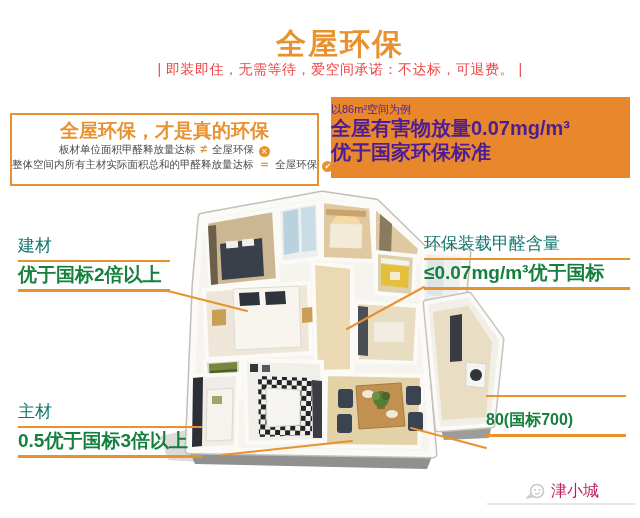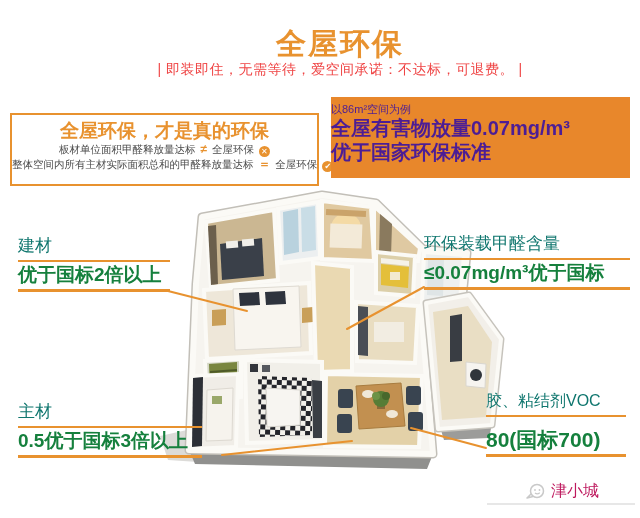--- a/index.html
+++ b/index.html
@@ -39,21 +39,21 @@
   .callout{position:absolute;}
   .callout .c-title{font-size:17px;color:#0f766e;line-height:20px;white-space:nowrap;}
   .callout .c-rule{border-top:2px solid #e8922f;margin:4px 0 2px 0;}
   .callout .c-value{font-size:19px;font-weight:bold;color:#15803d;line-height:22px;white-space:nowrap;}
   .callout .c-rule2{border-top:3px solid #e8922f;margin-top:3px;}
   #co-building{left:18px;top:236px;width:152px;}
   #co-main{left:18px;top:402px;width:184px;}
   #co-formaldehyde{left:424px;top:234px;width:206px;}
   #co-glue{left:486px;top:391px;width:140px;}
   #co-glue .c-title{font-size:16px;}
-  #co-glue .c-value{font-size:21px;margin-top:12px;}
+  #co-glue .c-value{font-size:16px;margin-top:12px;}
   
   .plan-svg{position:absolute;left:0;top:0;width:640px;height:518px;}
   
   .watermark{
     position:absolute;left:526px;top:481px;display:flex;align-items:center;gap:5px;
     color:#be185d;font-size:16px;
   }
   .wm-rule{position:absolute;left:487px;top:503px;width:148px;height:2px;background:#e7e7e7;}
 </style>
 </head>
@@ -235,21 +235,20 @@
   </div>
 
   <div class="callout" id="co-formaldehyde">
     <div class="c-title">环保装载甲醛含量</div>
     <div class="c-rule"></div>
     <div class="c-value">≤0.07mg/m³优于国标</div>
     <div class="c-rule2"></div>
   </div>
 
   <div class="callout" id="co-glue">
-    <div class="c-title">胶、粘结剂VOC</div>
     <div class="c-rule"></div>
     <div class="c-value">80(国标700)</div>
     <div class="c-rule2"></div>
   </div>
 
   <div class="watermark">
     <svg width="20" height="18" viewBox="0 0 20 18">
       <circle cx="11" cy="8" r="6.5" fill="none" stroke="#c9c9c9" stroke-width="1.5"></circle>
       <path d="M5,11 L1,15 L7,13.5" fill="none" stroke="#c9c9c9" stroke-width="1.5" stroke-linejoin="round"></path>
       <circle cx="9" cy="7" r="0.9" fill="#c9c9c9"></circle>

